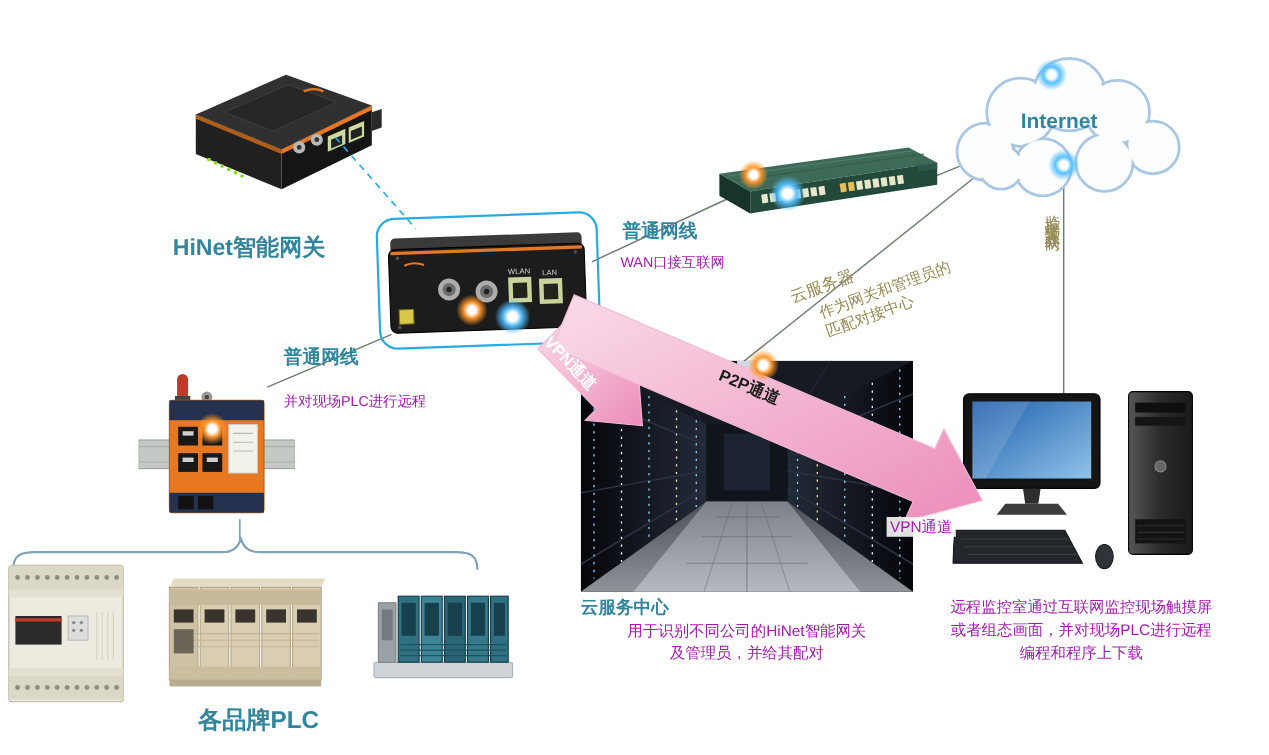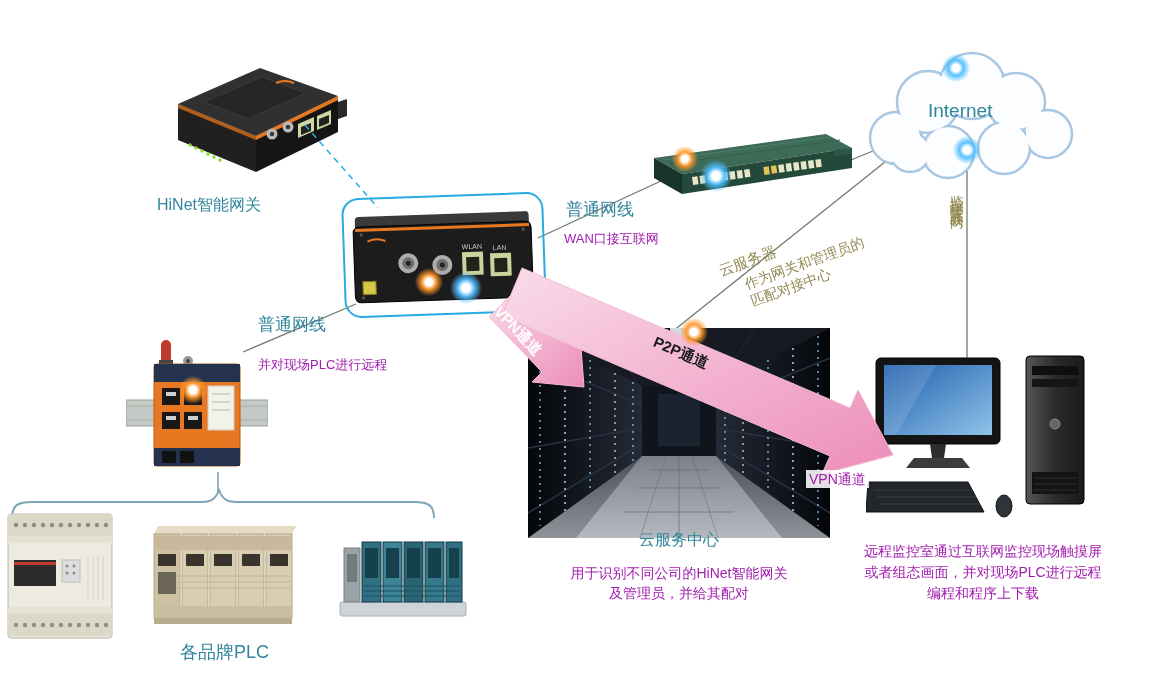--- a/index.html
+++ b/index.html
@@ -2,21 +2,21 @@
 <html><head>
 <meta charset="utf-8">
 <style>
   html,body{margin:0;padding:0;background:#fff;}
   .stage{position:relative;width:1154px;height:686px;background:#ffffff;overflow:hidden;
          font-family:"Liberation Sans","DejaVu Sans",sans-serif;}
   .abs{position:absolute;left:0;top:0;}
   .dev{position:absolute;}
   .dev svg{display:block;width:100%;height:100%;}
   .lbl{position:absolute;white-space:pre-line;line-height:1.3;}
-  .teal{color:#31859C;}
+  .teal{color:#31859C;font-weight:bold;}
   .brown{color:#948A54;}
   .black{color:#a21caf;}
   .rot{transform-origin:0 0;}
   .vert{writing-mode:vertical-rl;letter-spacing:3px;}
   .glow{position:absolute;border-radius:50%;pointer-events:none;}
   .glow-orange{background:radial-gradient(circle,#ffffff 0 18%,rgba(255,150,40,.95) 38%,rgba(255,150,40,0) 72%);}
   .glow-blue{background:radial-gradient(circle,#ffffff 0 18%,rgba(80,190,255,.95) 38%,rgba(80,190,255,0) 72%);}
   .white-bg{background:rgba(255,255,255,.88);padding:0 3px;}
 </style>
 </head>
@@ -406,42 +406,42 @@
 
   <div class="glow glow-blue" style="left:942px;top:54px;width:28px;height:28px;"></div>
   <div class="glow glow-blue" style="left:953px;top:136px;width:28px;height:28px;"></div>
   <div class="glow glow-orange" style="left:672px;top:146px;width:26px;height:26px;"></div>
   <div class="glow glow-blue" style="left:700px;top:160px;width:32px;height:32px;"></div>
   <div class="glow glow-orange" style="left:415px;top:268px;width:28px;height:28px;"></div>
   <div class="glow glow-blue" style="left:450px;top:272px;width:32px;height:32px;"></div>
   <div class="glow glow-orange" style="left:179px;top:376px;width:28px;height:28px;"></div>
   <div class="glow glow-orange" style="left:680px;top:318px;width:28px;height:28px;"></div>
 
-  <div class="lbl teal" style="left:157px;top:195px;font-size:16px;">HiNet智能网关</div>
+  <div class="lbl teal" style="left:157px;top:212px;font-size:21px;">HiNet智能网关</div>
 
   <div class="lbl teal" style="left:566px;top:199px;font-size:17px;">普通网线</div>
   <div class="lbl black" style="left:564px;top:231px;font-size:13px;">WAN口接互联网</div>
 
   <div class="lbl brown rot" style="left:716px;top:262px;font-size:15px;transform:rotate(-20deg);">云服务器</div>
   <div class="lbl brown rot" style="left:742px;top:276px;font-size:14px;transform:rotate(-20deg);">作为网关和管理员的
 匹配对接中心</div>
 
   <div class="lbl teal" style="left:928px;top:99px;font-size:19px;">Internet</div>
   <div class="lbl brown vert" style="left:948px;top:184px;height:172px;font-size:14px;">监控端接入互联网</div>
 
   <div class="lbl teal" style="left:258px;top:314px;font-size:17px;">普通网线</div>
   <div class="lbl black" style="left:258px;top:357px;font-size:13px;">并对现场PLC进行远程</div>
 
   <div class="lbl rot" style="left:504px;top:302px;font-size:15px;font-weight:bold;color:#ffffff;transform:rotate(46deg);">VPN通道</div>
   <div class="lbl rot" style="left:658px;top:332px;font-size:15px;font-weight:bold;color:#1a1a1a;transform:rotate(23deg);">P2P通道</div>
   <div class="lbl black white-bg" style="left:806px;top:470px;font-size:14px;">VPN通道</div>
 
-  <div class="lbl teal" style="left:528px;top:530px;width:302px;text-align:center;font-size:16px;font-weight:normal;">云服务中心</div>
+  <div class="lbl teal" style="left:528px;top:543px;width:302px;text-align:left;font-size:16px;font-weight:bold;">云服务中心</div>
   <div class="lbl black" style="left:500px;top:563px;width:358px;text-align:center;font-size:14px;line-height:1.45;">用于识别不同公司的HiNet智能网关
 及管理员，并给其配对</div>
 
   <div class="lbl black" style="left:818px;top:541px;width:330px;text-align:center;font-size:14px;line-height:1.5;">远程监控室通过互联网监控现场触摸屏
 或者组态画面，并对现场PLC进行远程
 编程和程序上下载</div>
 
-  <div class="lbl teal" style="left:180px;top:641px;font-size:18px;">各品牌PLC</div>
+  <div class="lbl teal" style="left:180px;top:641px;font-size:22px;">各品牌PLC</div>
 
 </div>
 
 </body></html>

